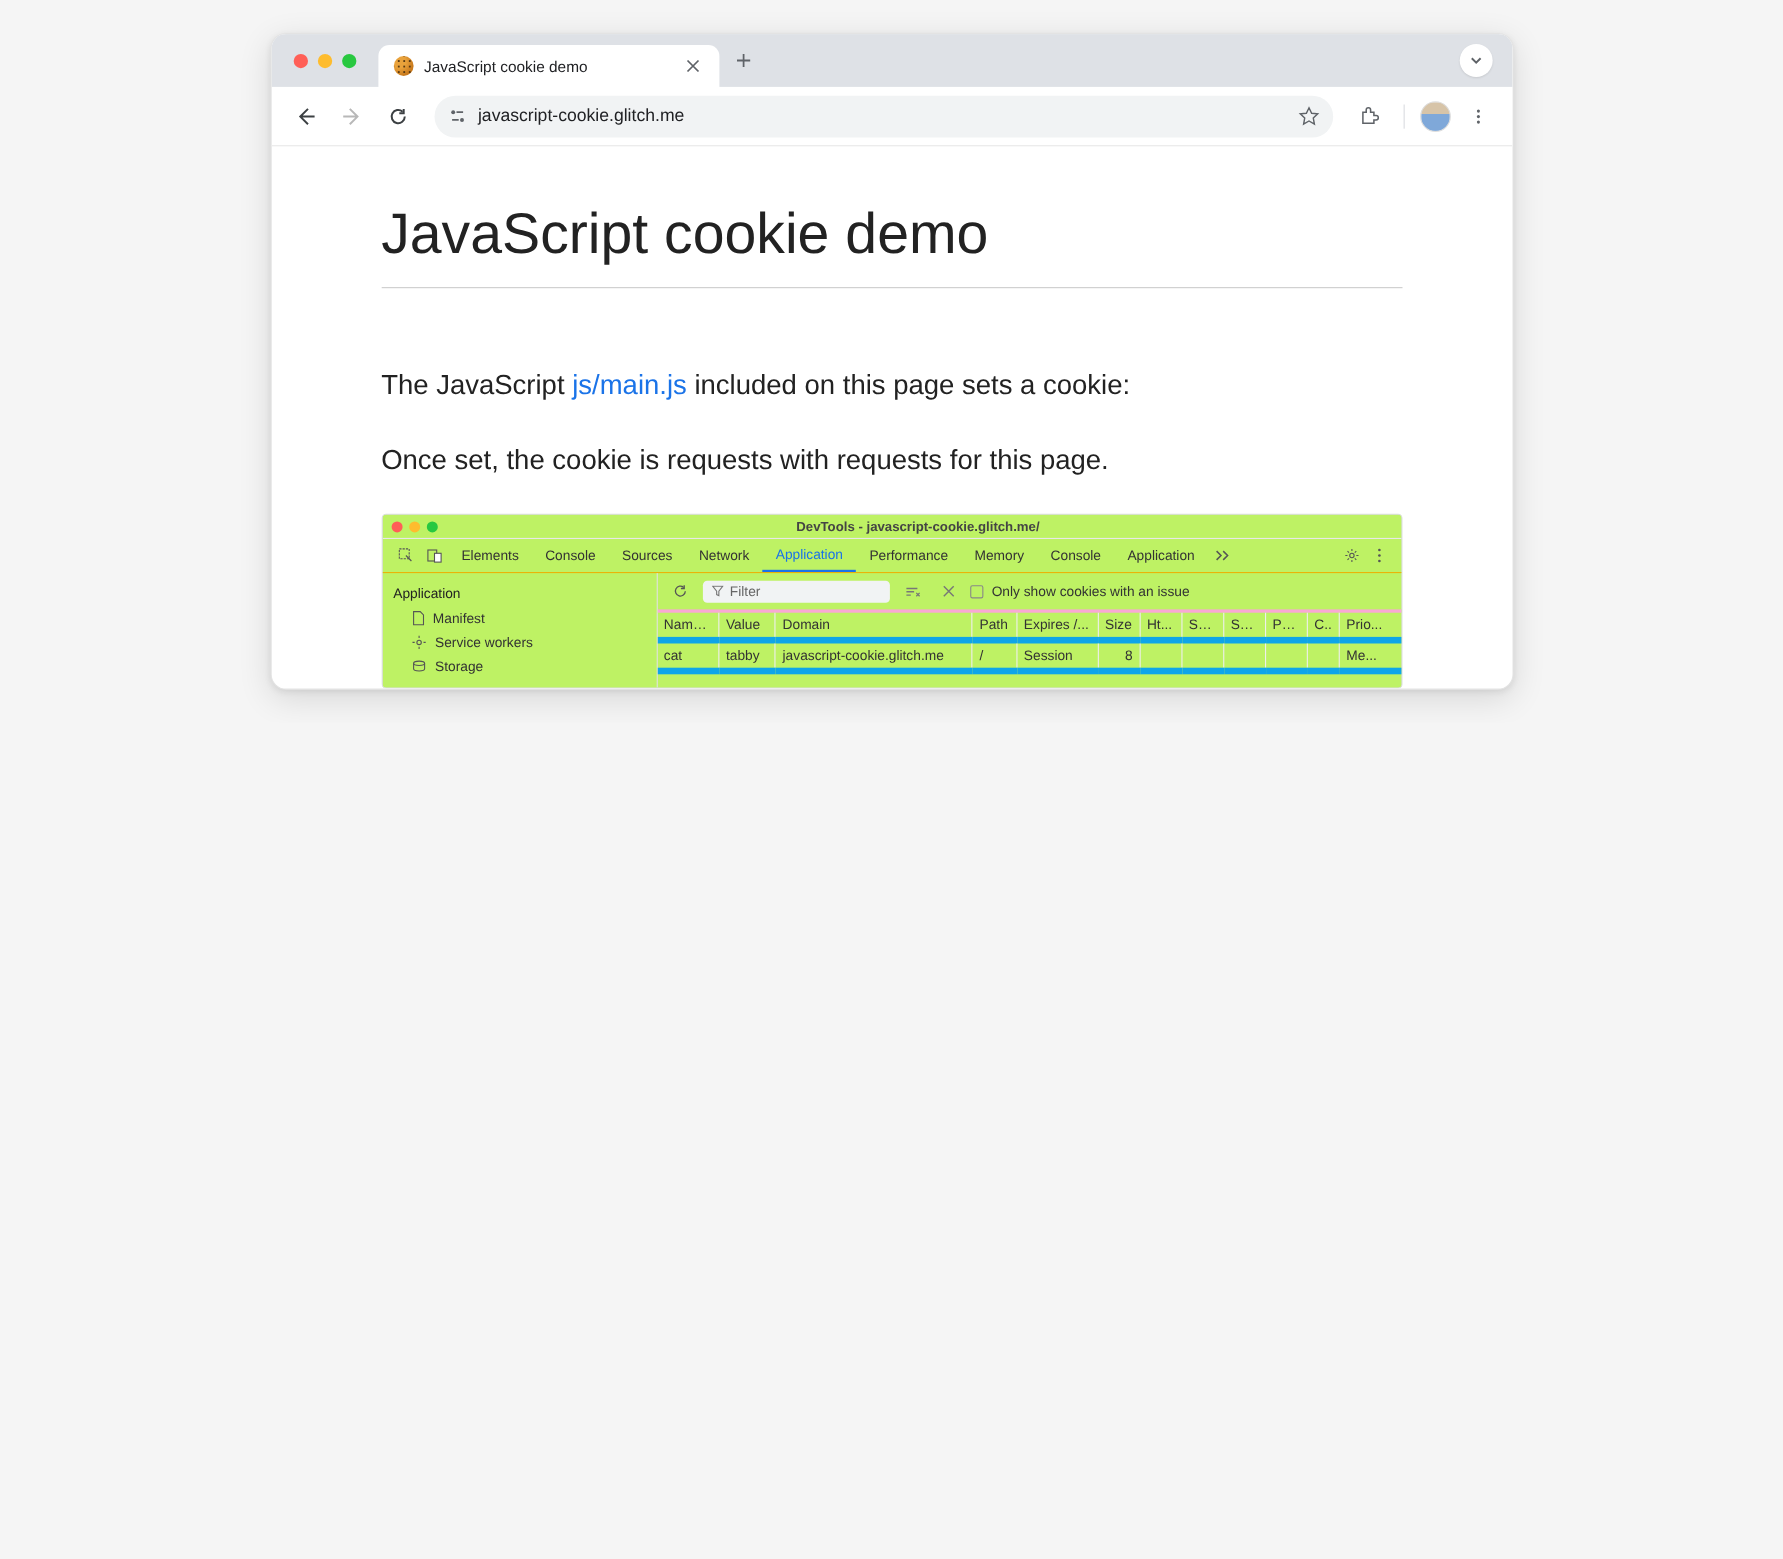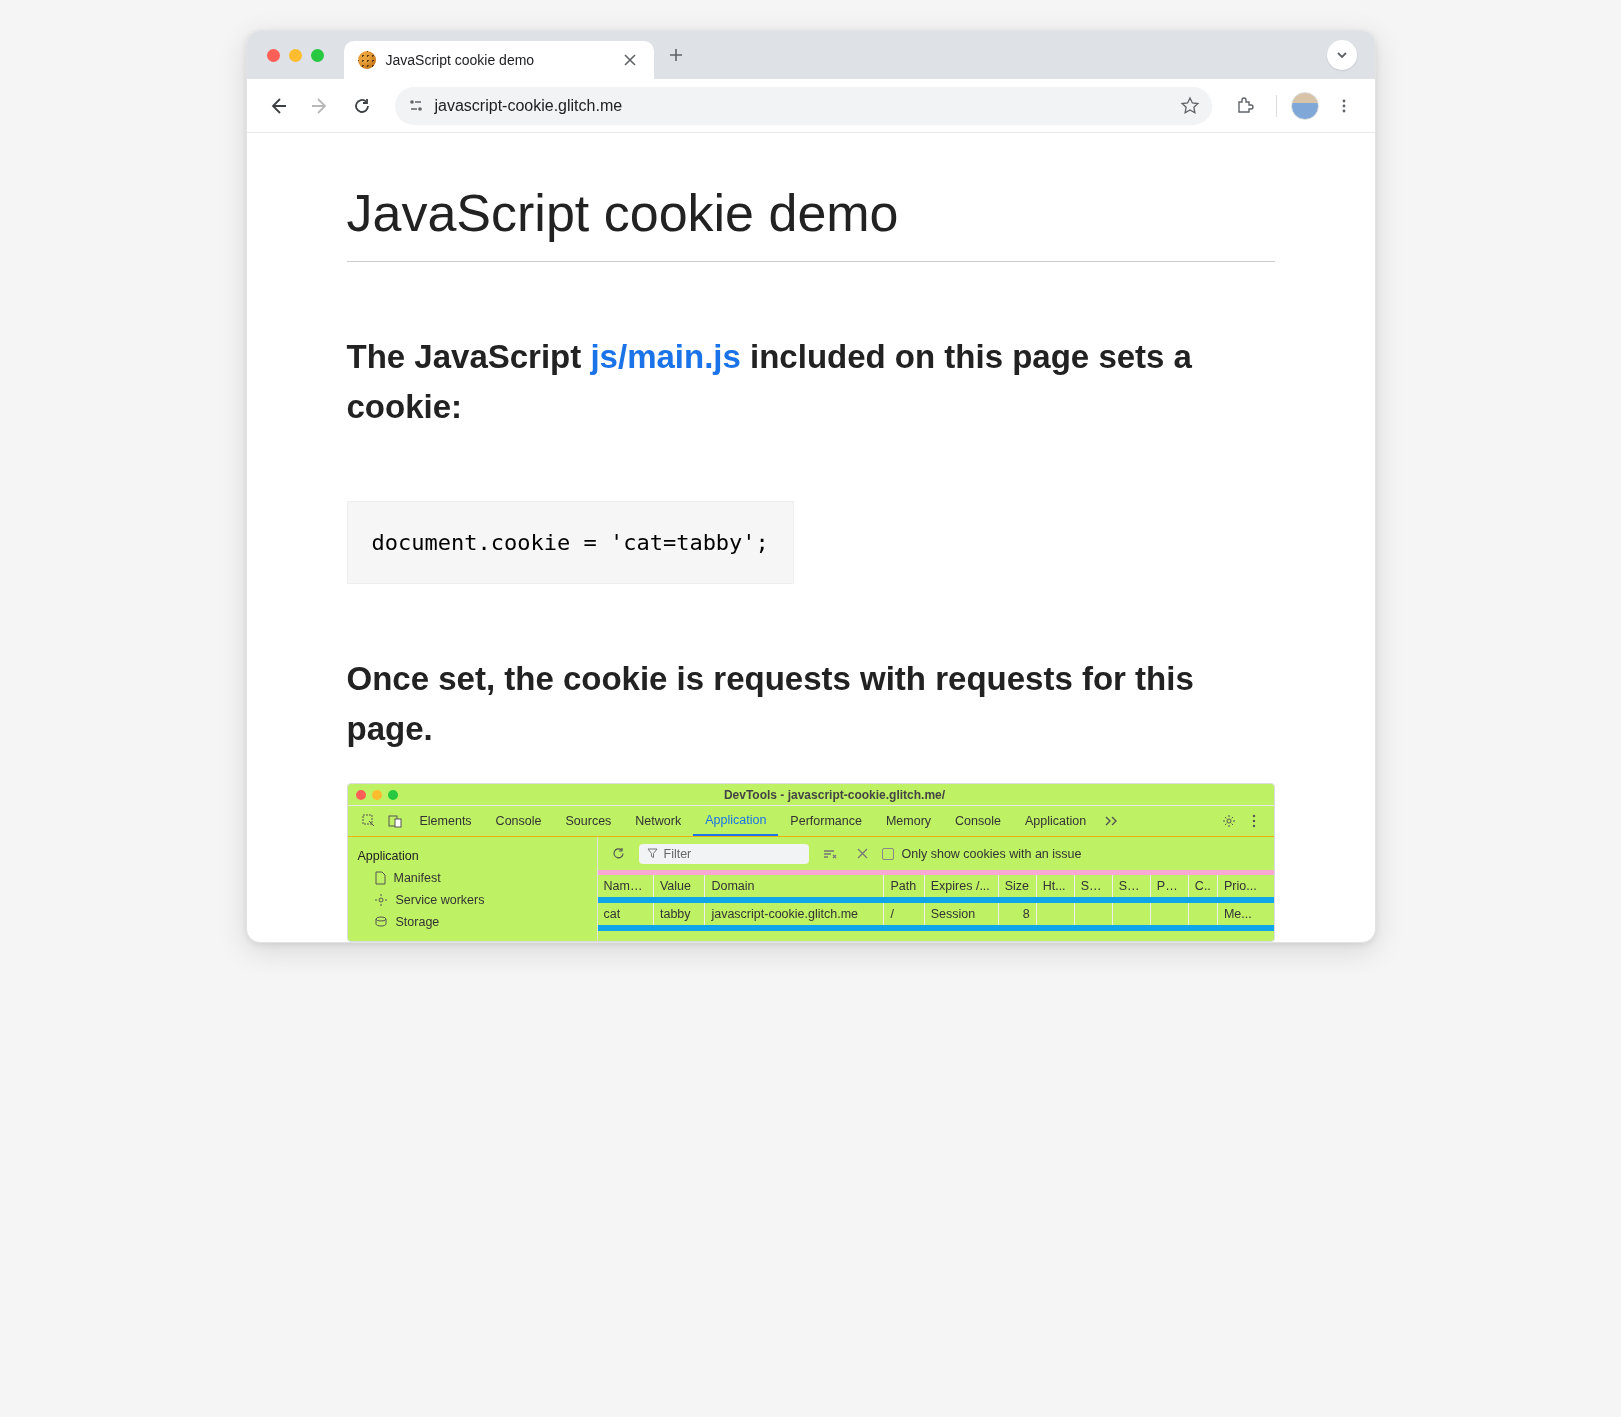--- a/index.html
+++ b/index.html
@@ -105,21 +105,21 @@
 .content {
   padding: 50px 100px 0;
   overflow:hidden;
 }
 h1.page-title {
   font-size:52px; font-weight:400; color:#222;
   border-bottom:1px solid #ccc;
   padding-bottom:18px;
   margin-bottom:70px;
 }
-p.para { font-size:33px; color:#222; line-height:1.5; margin-bottom:30px;font-weight:bold;}
+p.para { font-size:25px; color:#222; line-height:1.5; margin-bottom:30px;}
 a.link { color:#1a73e8; text-decoration:none; }
 .code-block {
   background:#f6f6f6;
   border:1px solid #eee;
   padding:28px 24px;
   font-family: ui-monospace, "SF Mono", Menlo, monospace;
   font-size:22px;
   margin: 40px 0 70px;
   display:inline-block;
 }
@@ -146,21 +146,21 @@
 .dt-tab { padding:7px 12px; color:#333; cursor:pointer; }
 .dt-tab.active { color:#1a73e8; border-bottom:2px solid #1a73e8; }
 .dt-icon { padding:6px 6px; color:#555; display:flex;align-items:center;}
 .dt-body { display:flex; }
 .dt-sidebar { width:250px; border-right:1px solid #e0e0e0; padding:8px 0;}
 .dt-side-h { padding:4px 10px; font-size:12.5px; color:#222;}
 .dt-side-item { padding:4px 12px 4px 26px; display:flex;align-items:center;gap:8px; color:#333;}
 .dt-main { flex:1; }
 .dt-filterbar {
   display:flex; align-items:center; gap:8px;
-  padding:4px 8px; border-bottom:5px solid #f9a8d4;
+  padding:4px 8px; border-bottom:3px solid #f9a8d4;
 }
 .dt-filterbox {
   background:#f1f3f4; border-radius:4px; padding:3px 8px;
   display:flex;align-items:center;gap:6px; color:#666;
   min-width:170px;
 }
 .dt-table { width:100%; border-collapse:collapse; table-layout: fixed;}
 .dt-table th, .dt-table td {
   text-align:left; padding:4px 6px; border-bottom:6px solid #0ea5e9;
   white-space:nowrap; overflow:hidden; text-overflow:ellipsis;
@@ -251,21 +251,20 @@
     </div>
   </div>
 
   <div class="content">
     <h1 class="page-title">JavaScript cookie demo</h1>
 
     <p class="para">
       <span>The JavaScript </span><a class="link" href="#">js/main.js</a><span> included on this page sets a cookie:</span>
     </p>
 
-    <div class="code-block">document.cookie = 'cat=tabby';</div>
 
     <p class="para">Once set, the cookie is requests with requests for this page.</p>
 
 
     
     <div class="devtools">
       <div class="dt-titlebar">
         <span class="dt-tl" style="background:#ff5f57"></span>
         <span class="dt-tl" style="background:#febc2e"></span>
         <span class="dt-tl" style="background:#28c840"></span>

